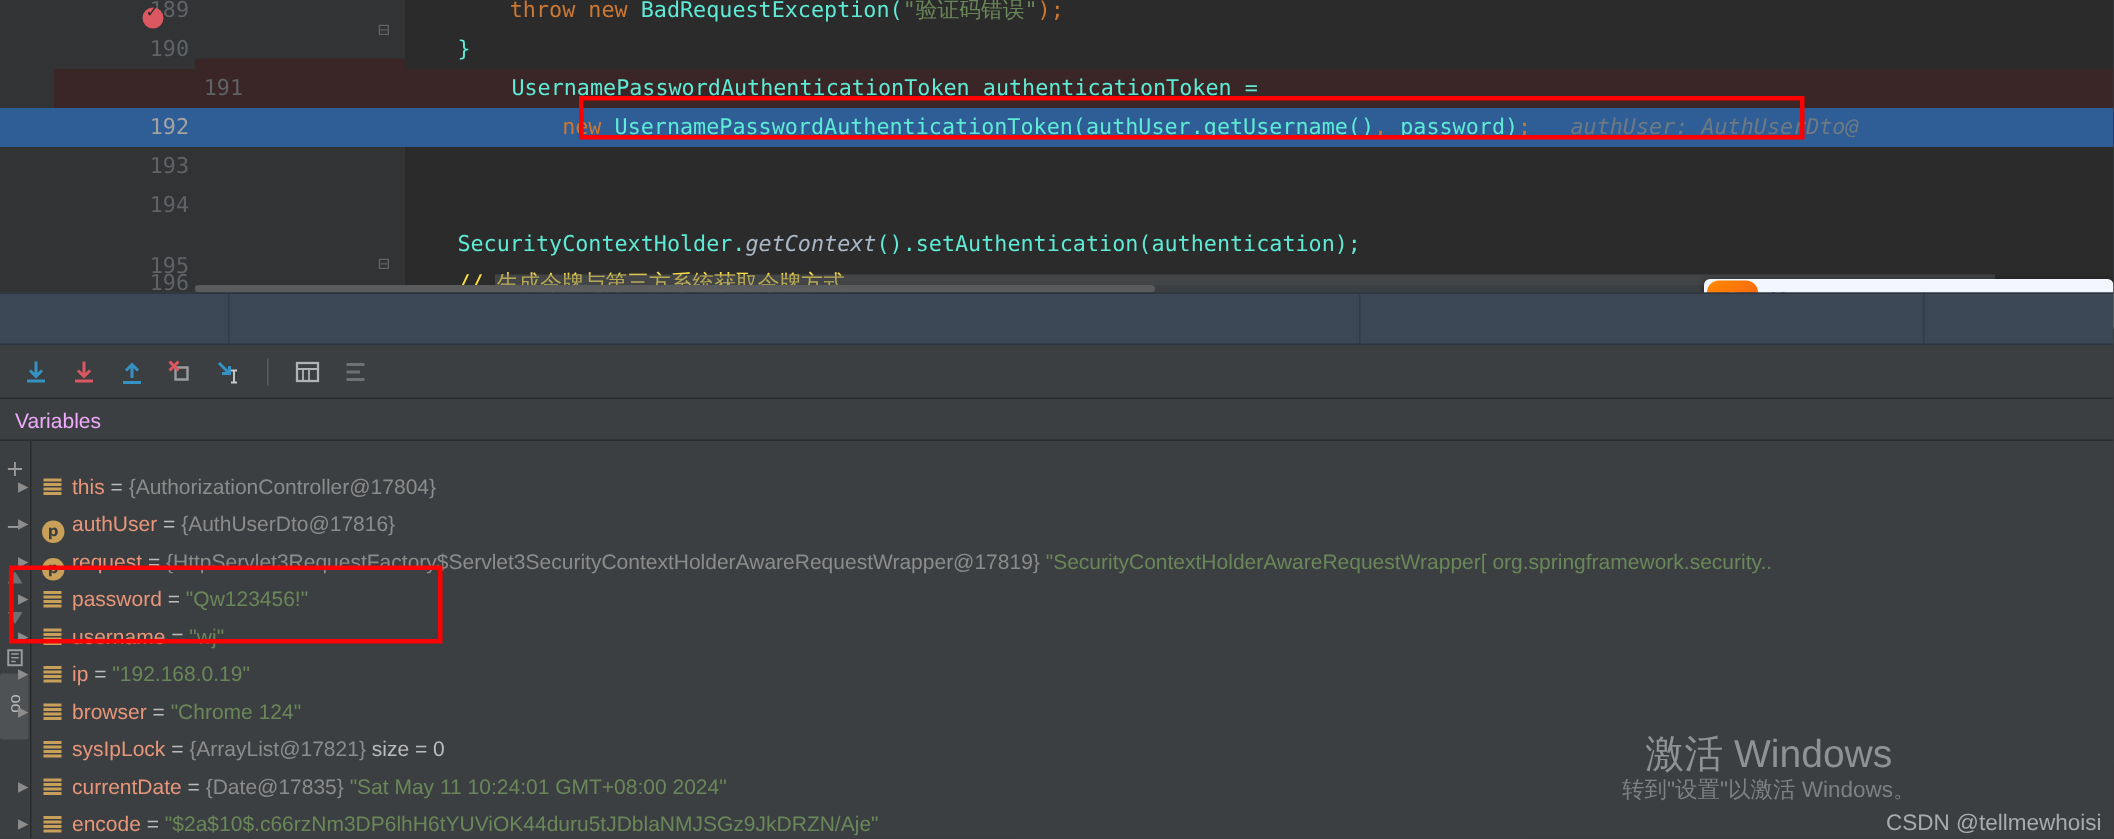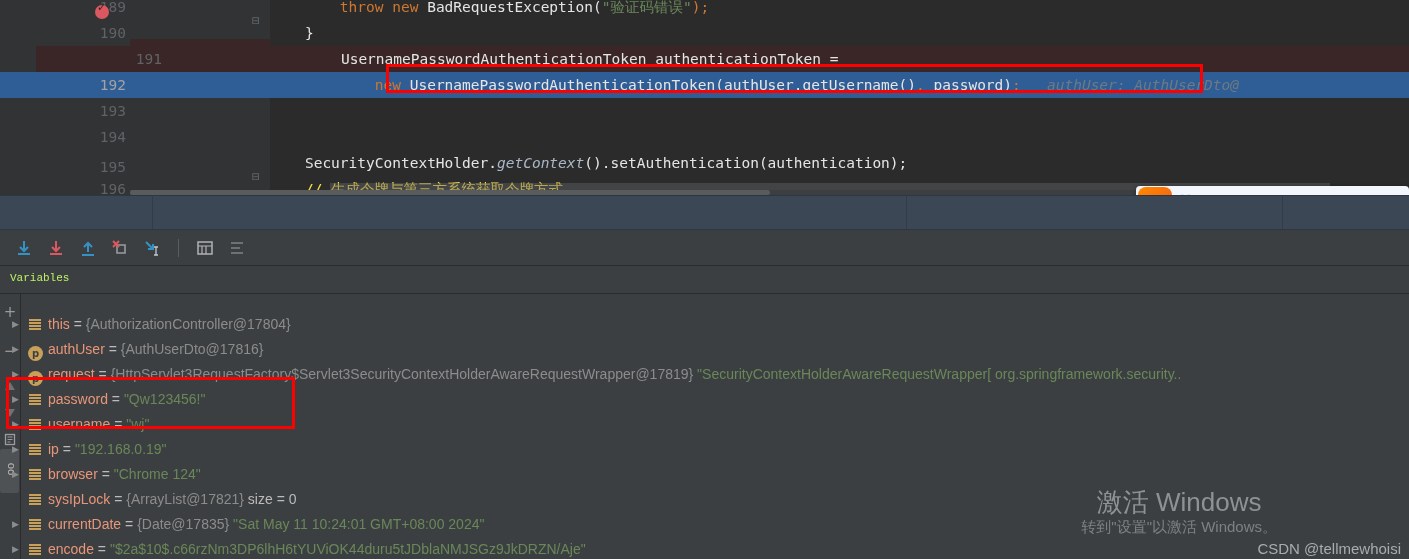--- a/index.html
+++ b/index.html
@@ -14,21 +14,21 @@
   .gutter { position:absolute; left:130px; top:0; width:140px; height:195px; background:#313335; }
   .lnum { position:absolute; left:0; width:126px; text-align:right; color:#606366; font-family:"DejaVu Sans Mono", monospace; font-size:14.5px; }
   .lnum.cur { color:#a4a3a3; }
   .row { position:absolute; left:0; right:0; height:26px; }
   .row.bp { background:#3a2626;margin-left:36px; }
   .row.sel { background:#2f5d96; }
   .code { position:absolute; left:270px; right:0; height:26px; line-height:26px; white-space:pre;
           font-family:"DejaVu Sans Mono", monospace; font-size:14.5px; color:#a9b7c6; }
 
   .kw { color:#cc7832; }
-  .cls { color:#e5e5e5; }
+  .cls { color:#5eead4; }
   .fn  { color:#a9b7c6; font-style:italic; }
   .fld { color:#9876aa; }
   .cmt { color:#fde047; }
   .str { color:#6a8759; }
   .punct { color:#cc7832; }
   .hint { color:#6d7a84; font-style:italic; }
 
   .breakpoint { position:absolute; left:95px; top:5px; width:14px; height:14px; border-radius:50%;
                 background:#db5860; }
   .breakpoint:after { content:"✓"; position:absolute; left:2px; top:-4px; font-size:11px; color:#2b2b2b; font-family:"DejaVu Sans", sans-serif; }
@@ -63,21 +63,21 @@
 
   
   .dbg-toolbar { position:absolute; left:0; top:230px; width:1409px; height:36px; background:#3c3f41;
                  border-bottom:1px solid #2b2b2b; display:flex; align-items:center; padding-left:10px; gap:4px; }
   .tbtn { width:28px; height:28px; display:flex; align-items:center; justify-content:center; border-radius:3px; }
   .tsep { width:1px; height:18px; background:#5a5d5f; margin:0 8px; }
 
   
   .var-header { position:absolute; left:0; top:266px; width:1409px; height:28px; background:#3c3f41;
                 border-bottom:1px solid #2b2b2b; }
-  .var-header span { position:absolute; left:10px; top:6px; font-size:11px; color:#bef264;font-family:Liberation Mono, monospace; }
+  .var-header span { position:absolute; left:10px; top:6px; font-size:14px; color:#f0abfc; }
 
   
   .var-body { position:absolute; left:0; top:294px; width:1409px; height:265px; background:#3c3f41; overflow:hidden; }
 
   .left-rail { position:absolute; left:0; top:0; width:20px; height:265px; background:#3c3f41; }
   .rail-btn { position:absolute; left:3px; width:14px; height:14px; color:#9a9a9a; font-size:15px; text-align:center;
               line-height:14px; font-family:"DejaVu Sans", sans-serif; }
   .rail-tri { position:absolute; left:4px; width:12px; height:10px; }
   .rail-icon { position:absolute; left:4px; width:13px; height:13px; }
   .rail-tab { position:absolute; left:0px; top:155px; width:19px; height:44px; background:#4e5254; border-radius:2px; }
@@ -140,21 +140,21 @@
           <div class="code"><span class="cls">            </span><span class="kw">new </span><span class="cls">UsernamePasswordAuthenticationToken(authUser.getUsername()</span><span class="punct">, </span><span class="cls">password)</span><span class="punct">;</span><span class="hint">   authUser: AuthUserDto@</span></div>
         </div>
         <div class="row" style="top: 98px;">
           <div class="lnum" style="top: 0px; position: absolute; line-height: 26px;">193</div>
         </div>
         <div class="row" style="top: 124px;">
           <div class="lnum" style="top: 0px; position: absolute; line-height: 26px;">194</div>
           <div class="code"><span class="cls"></span></div>
         </div>
         <div class="row" style="top: 150px;">
-          <div class="lnum" style="top: 4px; position: absolute; line-height: 26px; text-align: right;">195</div>
+          <div class="lnum" style="top: 15px; position: absolute; line-height: 26px; text-align: right;">195</div>
           <div class="code"><span class="cls">    SecurityContextHolder.</span><span class="fn">getContext</span><span class="cls">().setAuthentication(authentication);</span></div>
         </div>
         <div class="row" style="top: 176px;">
           <div class="lnum" style="top: 0px; position: absolute; line-height: 26px;">196</div>
           <div class="code"><span class="cmt">    // 生成令牌与第三方系统获取令牌方式</span></div>
         </div>
       </div>
 
     <div class="breakpoint"></div>
     <div class="foldmark" style="top:13px;">⊟</div>

